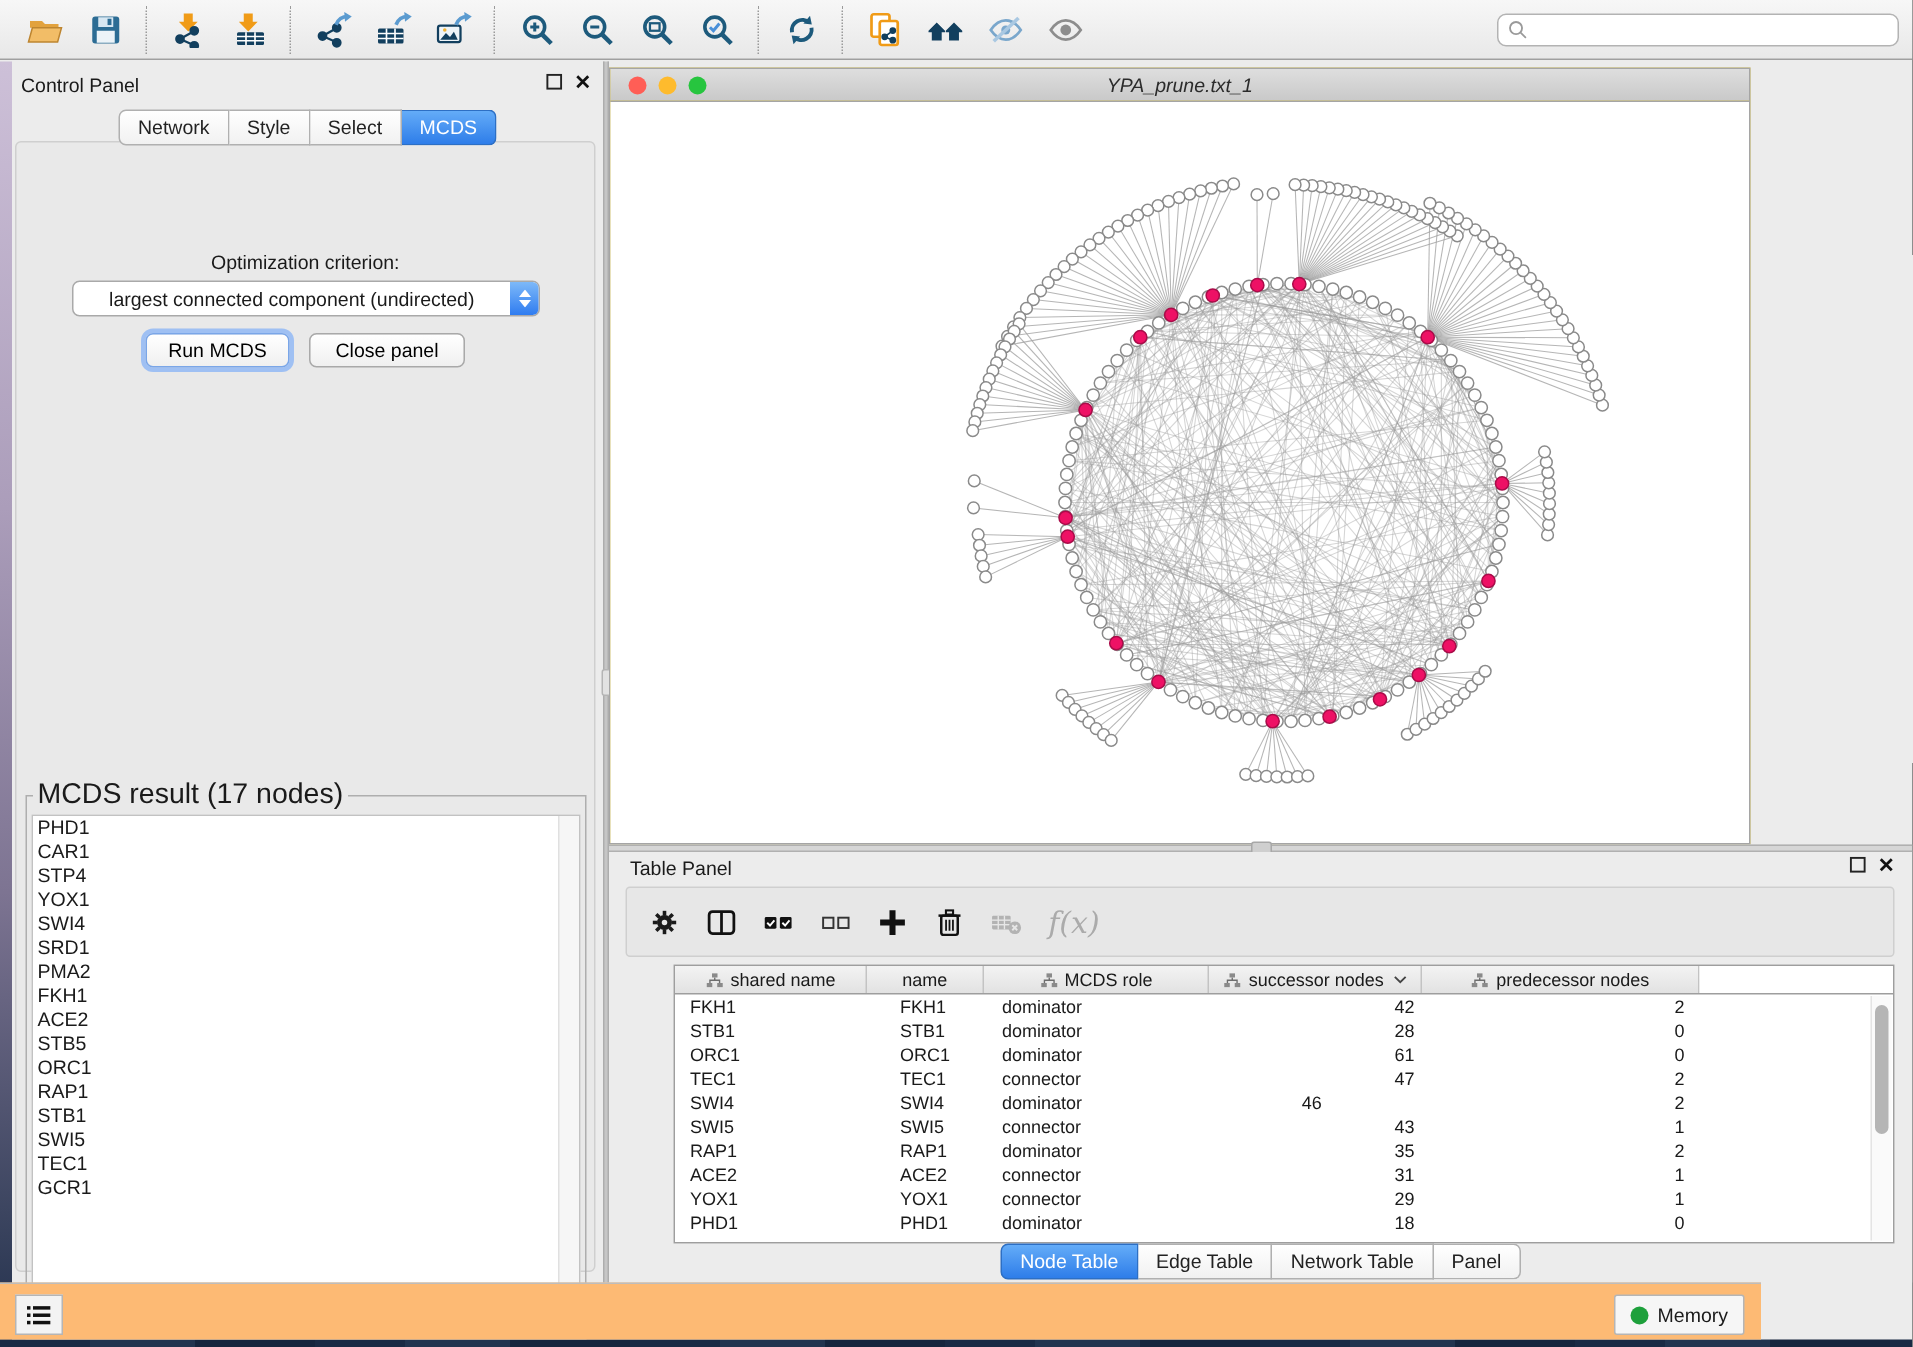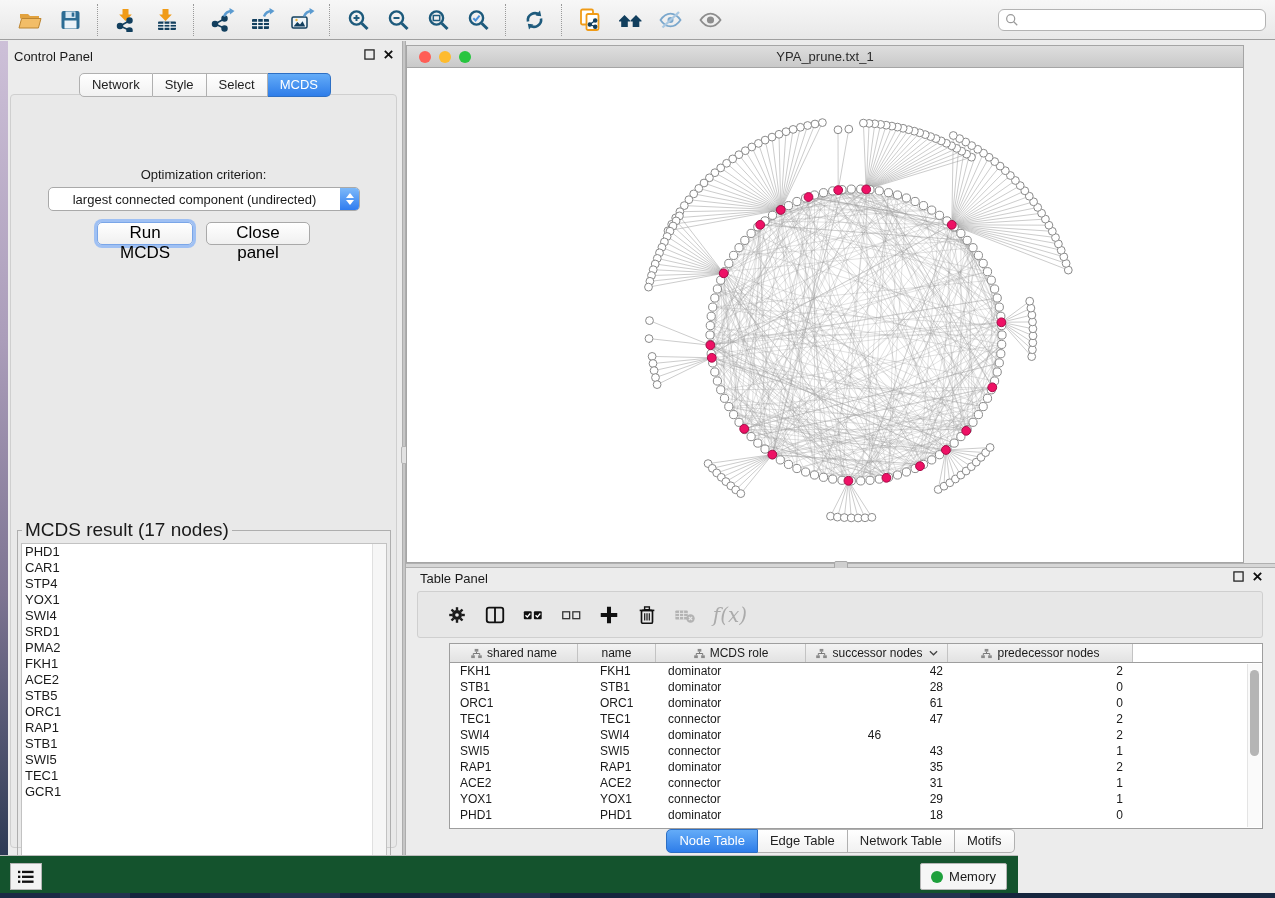--- a/index.html
+++ b/index.html
@@ -41,36 +41,36 @@
   .opt-label{position:absolute;left:0;top:72px;width:100%;text-align:center;font-size:13px;}
   .dropdown{position:absolute;left:37px;top:92px;width:312px;height:24px;background:#fff;
             border:1px solid #a9a9a9;border-radius:5px;box-sizing:border-box;
             display:flex;align-items:center;}
   .dropdown .dd-label{flex:1;text-align:center;font-size:13px;}
   .dd-stepper{width:19px;height:22px;border-radius:0 4px 4px 0;
               background:linear-gradient(#7db9f9,#2f7cf0);display:flex;flex-direction:column;
               align-items:center;justify-content:center;gap:2px;}
   .dd-stepper svg{width:8px;height:5px;display:block;}
   .btn{position:absolute;height:23px;background:linear-gradient(#ffffff,#f0f0f0);
-       border:1px solid #a9a9a9;border-radius:5px;font-size:17px;font-family:"Liberation Sans",sans-serif;
+       border:1px solid #a9a9a9;border-radius:5px;font-size:13px;font-family:"Liberation Sans",sans-serif;
        padding:0 14px;box-sizing:border-box;}
   .btn.focus-ring{box-shadow:0 0 0 3px rgba(110,165,250,.6);border-color:#7aa6e8;}
   #run-btn{left:86px;top:127px;width:96px;}
   #close-btn{left:195px;top:127px;width:104px;}
   .result-box{position:absolute;left:6px;top:424px;width:372px;height:372px;margin:0;padding:0;
               border:1px solid #aeaeae;background:transparent;}
   .result-box legend{font-size:19px;padding:0 3px;margin-left:4px;}
   .result-list{position:absolute;left:3px;top:2px;right:3px;bottom:3px;background:#fff;
                border:1px solid #c2c2c2;overflow:hidden;font-size:13px;line-height:16px;}
   .result-item{padding-left:3px;}
   .list-scroll{position:absolute;right:0;top:0;width:13px;bottom:0;background:#f6f6f6;
                border-left:1px solid #e0e0e0;}
   
-  .net-window{position:absolute;left:406px;top:45px;width:838px;height:518px;
-              border:1px solid #a5a5a5;box-sizing:border-box;background:#fde047;}
+  .net-window{position:absolute;left:406px;top:45px;width:761px;height:518px;
+              border:1px solid #a5a5a5;box-sizing:border-box;background:#fde047;font-style:italic;}
   .net-titlebar{position:absolute;left:0;top:0;right:0;height:21px;
                 background:linear-gradient(#dedede,#c9c9c9);border-bottom:1px solid #a5a5a5;
                 display:flex;align-items:center;}
   .lights{display:flex;gap:8px;margin-left:12px;}
   .light{width:12px;height:12px;border-radius:50%;}
   .net-title{position:absolute;left:0;width:100%;text-align:center;font-size:13px;color:#2b2b2b;}
   .net-canvas{position:absolute;left:0;top:22px;right:0;bottom:0;background:#fff;overflow:hidden;}
   
   .vsplit{position:absolute;left:402px;top:41px;width:4px;height:814px;background:#c6c6c6;
           border-left:1px solid #adadad;border-right:1px solid #adadad;box-sizing:border-box;}
@@ -78,42 +78,42 @@
                  border:1px solid #b5b5b5;border-radius:2px;}
   .hsplit{position:absolute;left:406px;top:563px;width:869px;height:5px;background:#d6d6d6;
           border-top:1px solid #b0b0b0;border-bottom:1px solid #b0b0b0;box-sizing:border-box;}
   .hsplit-handle{position:absolute;left:428px;top:-3px;width:12px;height:9px;background:#cfcfcf;
                  border:1px solid #a8a8a8;border-radius:2px;}
   
   .table-panel{position:absolute;left:406px;top:568px;width:869px;height:287px;background:#ececec;}
   .tp-header{position:absolute;left:14px;top:3px;right:10px;height:16px;font-size:13px;}
   .tp-toolbar{position:absolute;left:11px;top:23px;right:12px;height:47px;
               background:#e7e7e7;border:1px solid #cfcfcf;border-radius:3px;
-              display:flex;align-items:center;padding-left:26px;box-sizing:border-box;gap:12px;}
+              display:flex;align-items:center;padding-left:12px;box-sizing:border-box;gap:12px;}
   .tp-tool{width:26px;height:26px;display:flex;align-items:center;justify-content:center;}
   .tp-tool svg{width:22px;height:22px;display:block;}
   .fx-glyph{font-family:"DejaVu Serif",serif;font-style:italic;font-size:20px;color:#ababab;}
   .tp-grid{position:absolute;left:11px;top:75px;right:12px;bottom:26px;background:#fff;
            border:1px solid #9e9e9e;box-sizing:border-box;overflow:hidden;font-size:12px;margin-left:32px;}
   .grid-header{display:flex;height:19px;background:linear-gradient(#f3f3f3,#e2e2e2);
                border-bottom:1px solid #9e9e9e;box-sizing:border-box;}
   .gh-cell{display:flex;align-items:center;justify-content:center;gap:4px;
            border-right:1px solid #c3c3c3;box-sizing:border-box;height:100%;
            font-size:12px;color:#1a1a1a;position:relative;flex:0 0 auto;}
   .gh-cell svg.hier{width:13px;height:11px;}
   .gh-cell svg.sort{width:9px;height:6px;margin-left:2px;}
   .gh-fill{flex:1;border-right:none;background:#fff;}
   .tr{display:flex;height:16px;align-items:center;}
   .td{flex:0 0 auto;box-sizing:border-box;white-space:nowrap;overflow:hidden;}
   .grid-scroll{position:absolute;top:20px;right:1px;width:13px;bottom:1px;background:#fafafa;
                border-left:1px solid #e4e4e4;}
   .grid-thumb{position:absolute;left:2px;top:6px;width:9px;height:86px;background:#b5b5b5;border-radius:5px;}
   .tp-tabs{position:absolute;left:0;bottom:2px;width:100%;display:flex;justify-content:center;}
   
-  .status-bar{position:absolute;left:0;top:855px;width:1018px;height:38px;background:#14532d;
+  .status-bar{position:absolute;left:0;top:855px;width:1174px;height:38px;background:#fdba74;
               border-top:1px solid #bdbdbd;box-sizing:border-box;}
   .menu-btn{position:absolute;left:10px;top:7px;width:30px;height:25px;background:#f3f3f3;
             border:1px solid #b5b5b5;display:flex;align-items:center;justify-content:center;}
   .menu-btn svg{width:18px;height:16px;}
   .memory-btn{position:absolute;right:11px;top:7px;height:25px;background:#f6f6f6;
               border:1px solid #b5b5b5;border-radius:2px;display:flex;align-items:center;
               gap:6px;padding:0 10px;font-size:13px;}
   .mem-dot{width:12px;height:12px;border-radius:50%;}
 </style>
 </head>
@@ -1320,21 +1320,21 @@
           </div>
         </div>
       <div class="grid-scroll">
         <div class="grid-thumb"></div>
       </div>
     </div>
     <div class="tp-tabs seg-group" id="tp-tabs">
         <div class="seg active">Node Table</div>
         <div class="seg">Edge Table</div>
         <div class="seg">Network Table</div>
-        <div class="seg">Motifs</div>
+        <div class="seg">Panel</div>
       </div>
   </div>
 
   <div class="status-bar">
     <div class="menu-btn">
       <svg viewBox="0 0 20 18">
         <g fill="#111">
           <rect x="1" y="2" width="2.6" height="2.6"></rect>
             <rect x="5.5" y="2" width="13" height="2.6"></rect>
           <rect x="1" y="7.5" width="2.6" height="2.6"></rect>

